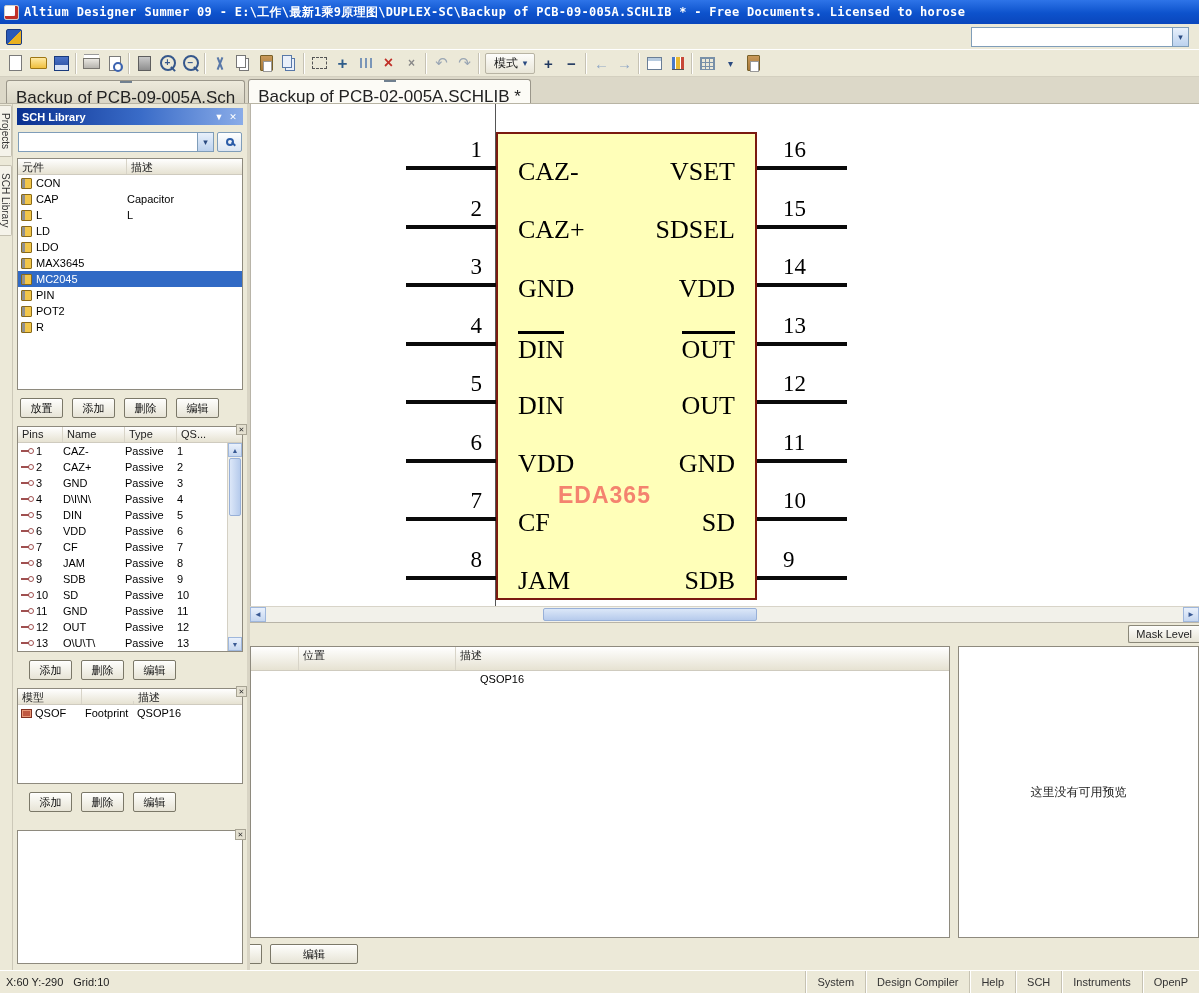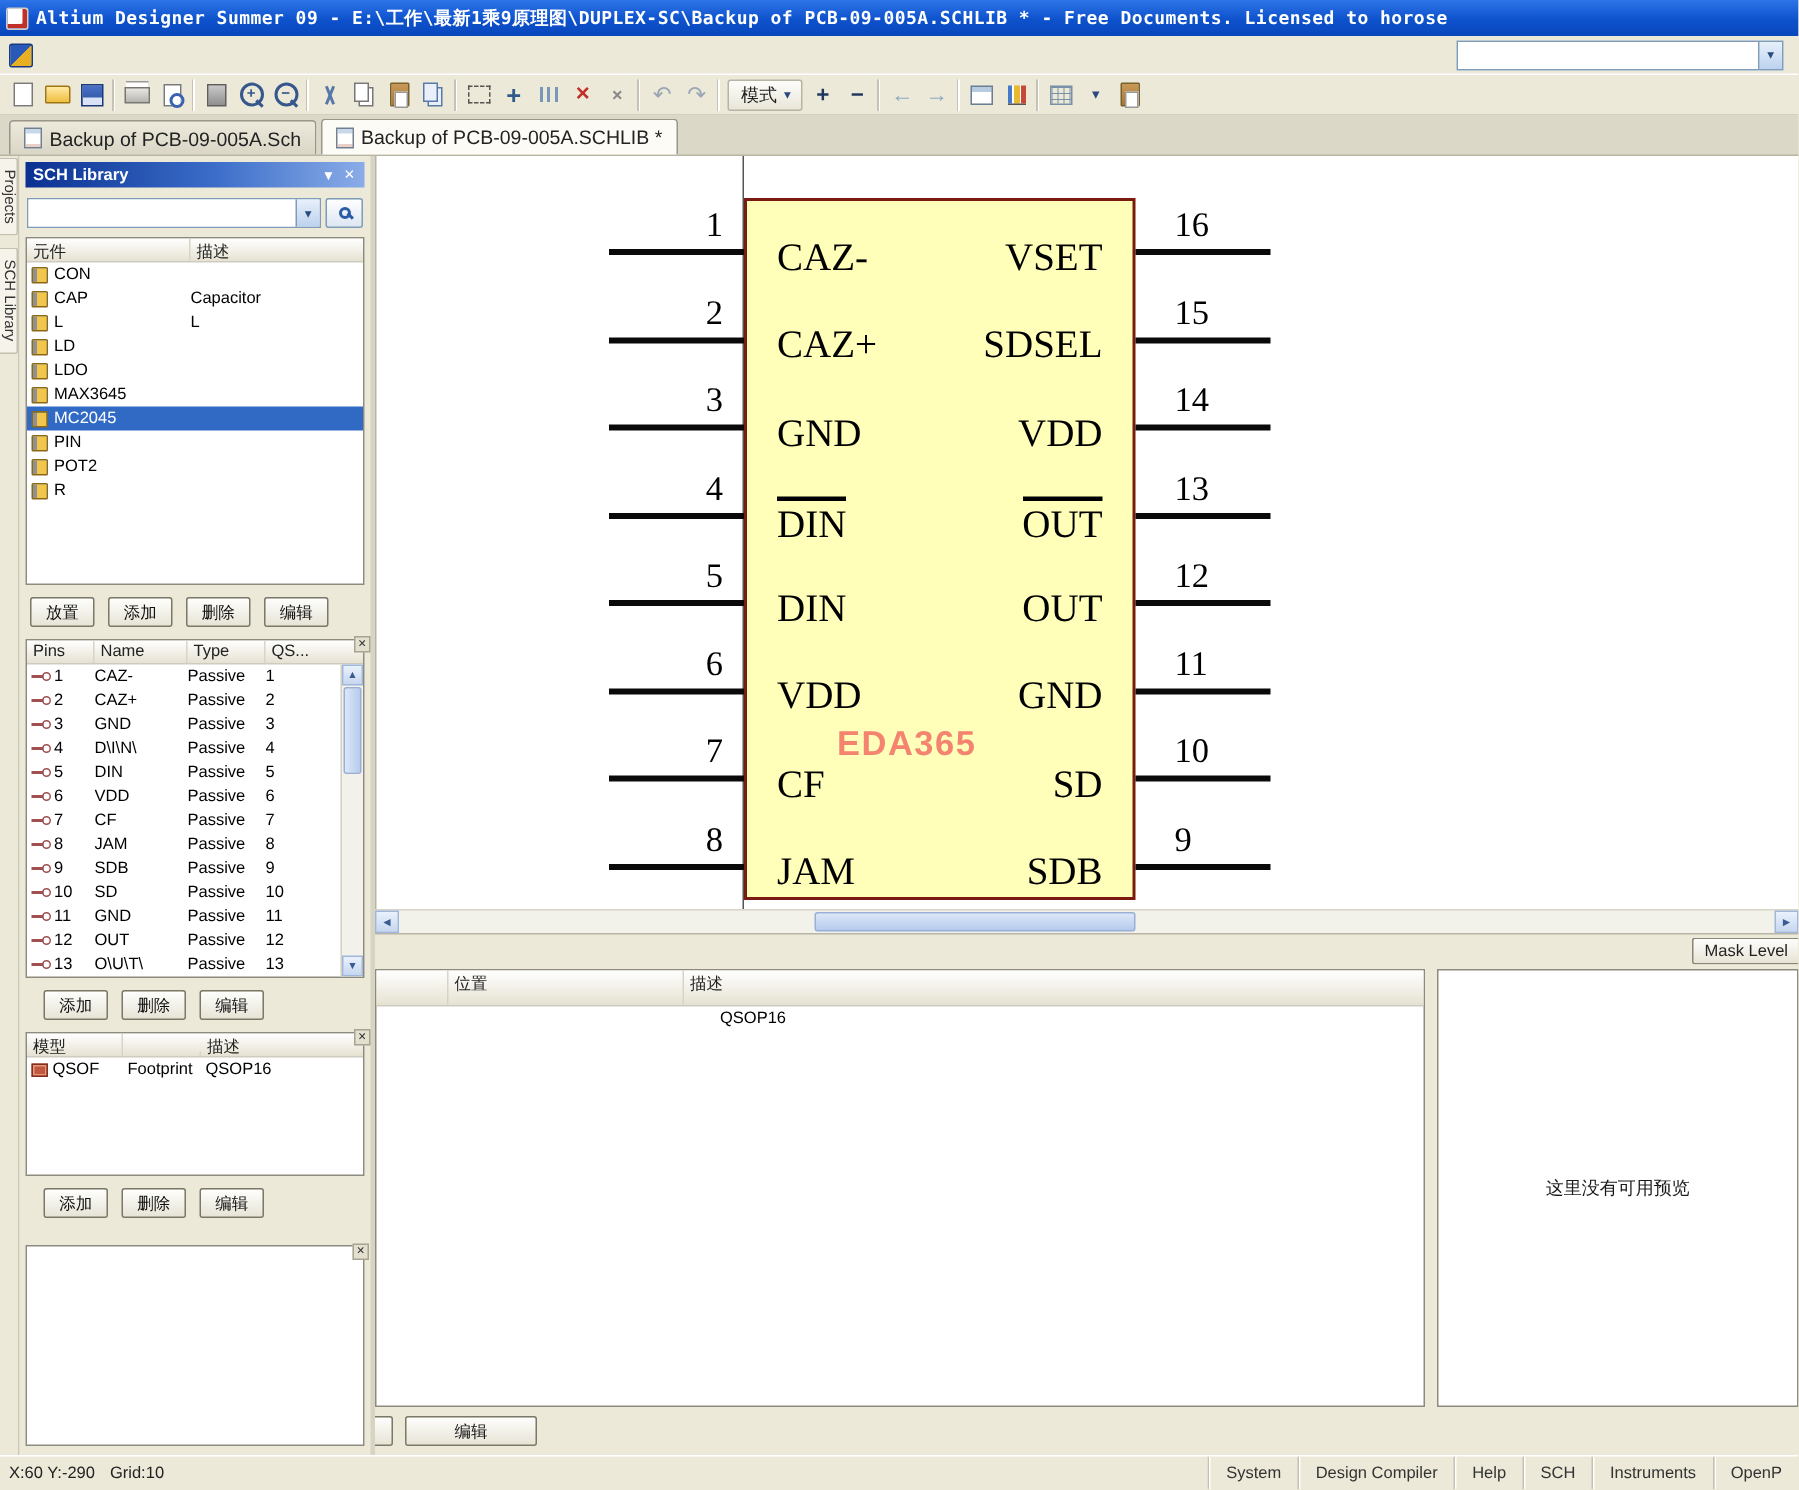--- a/index.html
+++ b/index.html
@@ -57,21 +57,21 @@
   [data-icon="forward-icon"]::before { content:"→"; color:#90A8C6; font-size:15px; }
   [data-icon="window-icon"]::before { content:""; width:13px; height:11px; border:1px solid #6A7E96; background:linear-gradient(#B8CCE0 3px,#fff 3px); }
   [data-icon="chart-icon"]::before { content:""; width:12px; height:12px; background:linear-gradient(90deg,#4878C8 0 3px,#fff 3px 4px,#E8B830 4px 8px,#fff 8px 9px,#C84838 9px 12px); border-bottom:1px solid #555; }
   [data-icon="grid-icon"]::before { content:""; width:13px; height:11px; border:1px solid #7890A8; background-image:linear-gradient(#7890A8 1px,transparent 1px),linear-gradient(90deg,#7890A8 1px,transparent 1px); background-size:4px 4px; }
   [data-icon="chevron-down-icon"]::before { content:"▾"; color:#2A4A80; font-size:10px; }
   .mode-combo { display:flex; align-items:center; height:21px; padding:0 2px 0 8px; margin:0 2px; border:1px solid #B8B4A4; background:linear-gradient(#FDFDFB,#E9E6D8); border-radius:2px; font-size:12px; color:#222; }
   .mode-combo .combo-arrow { border-left:none; background:none; width:14px; }
 
   
   .tabbar { height:27px; background:#DCD8C8; border-bottom:1px solid #B8B4A4; display:flex; align-items:flex-end; padding:3px 0 0 6px; gap:3px; flex:0 0 auto; }
-  .tab { display:flex; align-items:center; gap:5px; height:23px; padding:0 9px; font-size:13px; color:#222; background:linear-gradient(#EDEADC,#DAD6C6); border:1px solid #9A968A; border-bottom:none; border-radius:3px 3px 0 0; white-space:nowrap; }
+  .tab { display:flex; align-items:center; gap:5px; height:23px; padding:0 9px; font-size:17px; color:#222; background:linear-gradient(#EDEADC,#DAD6C6); border:1px solid #9A968A; border-bottom:none; border-radius:3px 3px 0 0; white-space:nowrap;flex-direction:column; }
   .tab.active { background:#FCFBF6; height:24px; }
   .tabico { width:12px; height:14px; background:#fff; border:1px solid #708090; box-shadow:inset 0 3px 0 #C8D8E8, inset 0 -2px 0 #E8D0C8; }
 
   
   .main { flex:1; display:flex; min-height:0; position:relative; }
 
   .sidestrip { width:13px; background:#ECE9D8; border-right:1px solid #CCC8B8; display:flex; flex-direction:column; gap:8px; padding-top:1px; flex:0 0 auto; }
   .sidetab { writing-mode:vertical-rl; font-size:10px; color:#333; background:#F5F3EA; border:1px solid #C4C0B0; border-left:none; padding:7px 0; border-radius:0 2px 2px 0; }
 
   
@@ -253,21 +253,21 @@
 
   <div class="tabbar">
     <div class="tabs" style="display:flex;gap:3px;align-items:flex-end;">
 
     <div class="tab">
         <span class="tabico"></span>
         <span>Backup of PCB-09-005A.Sch</span>
       </div>
         <div class="tab active">
         <span class="tabico"></span>
-        <span>Backup of PCB-09-005A.SCHLIB *</span>
+        <span>Backup of PCB-02-005A.SCHLIB *</span>
       </div>
       </div>
   </div>
 
   <div class="main">
 
     <div class="sidestrip">
 
     <span class="sidetab">Projects</span>
         <span class="sidetab">SCH Library</span>

